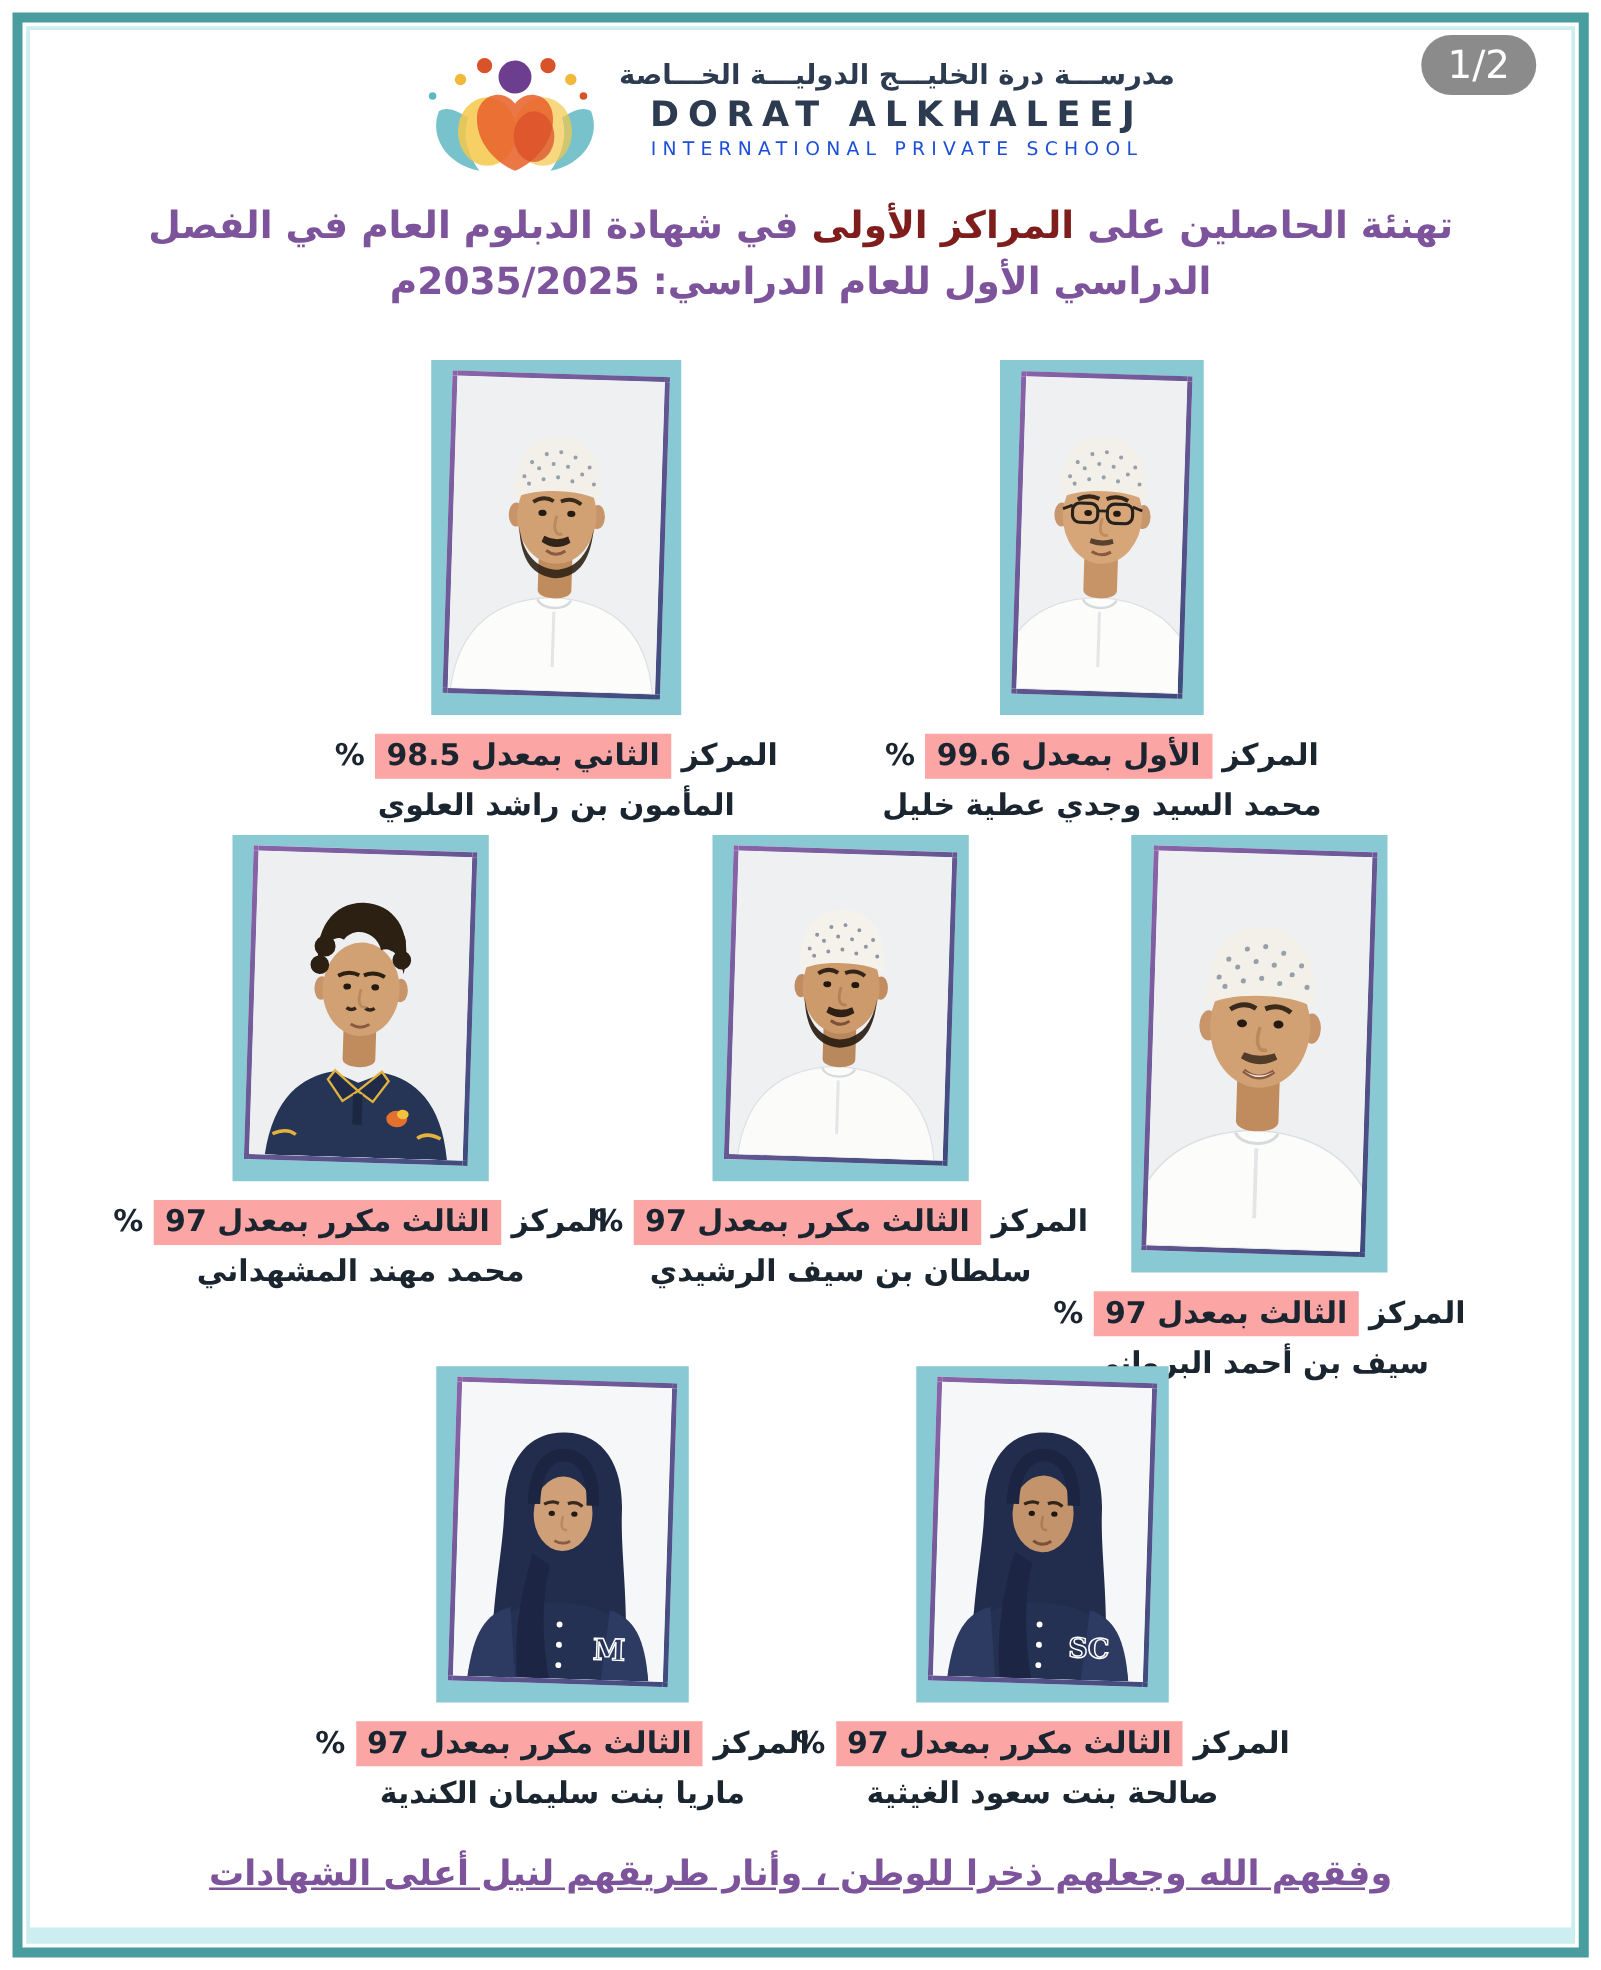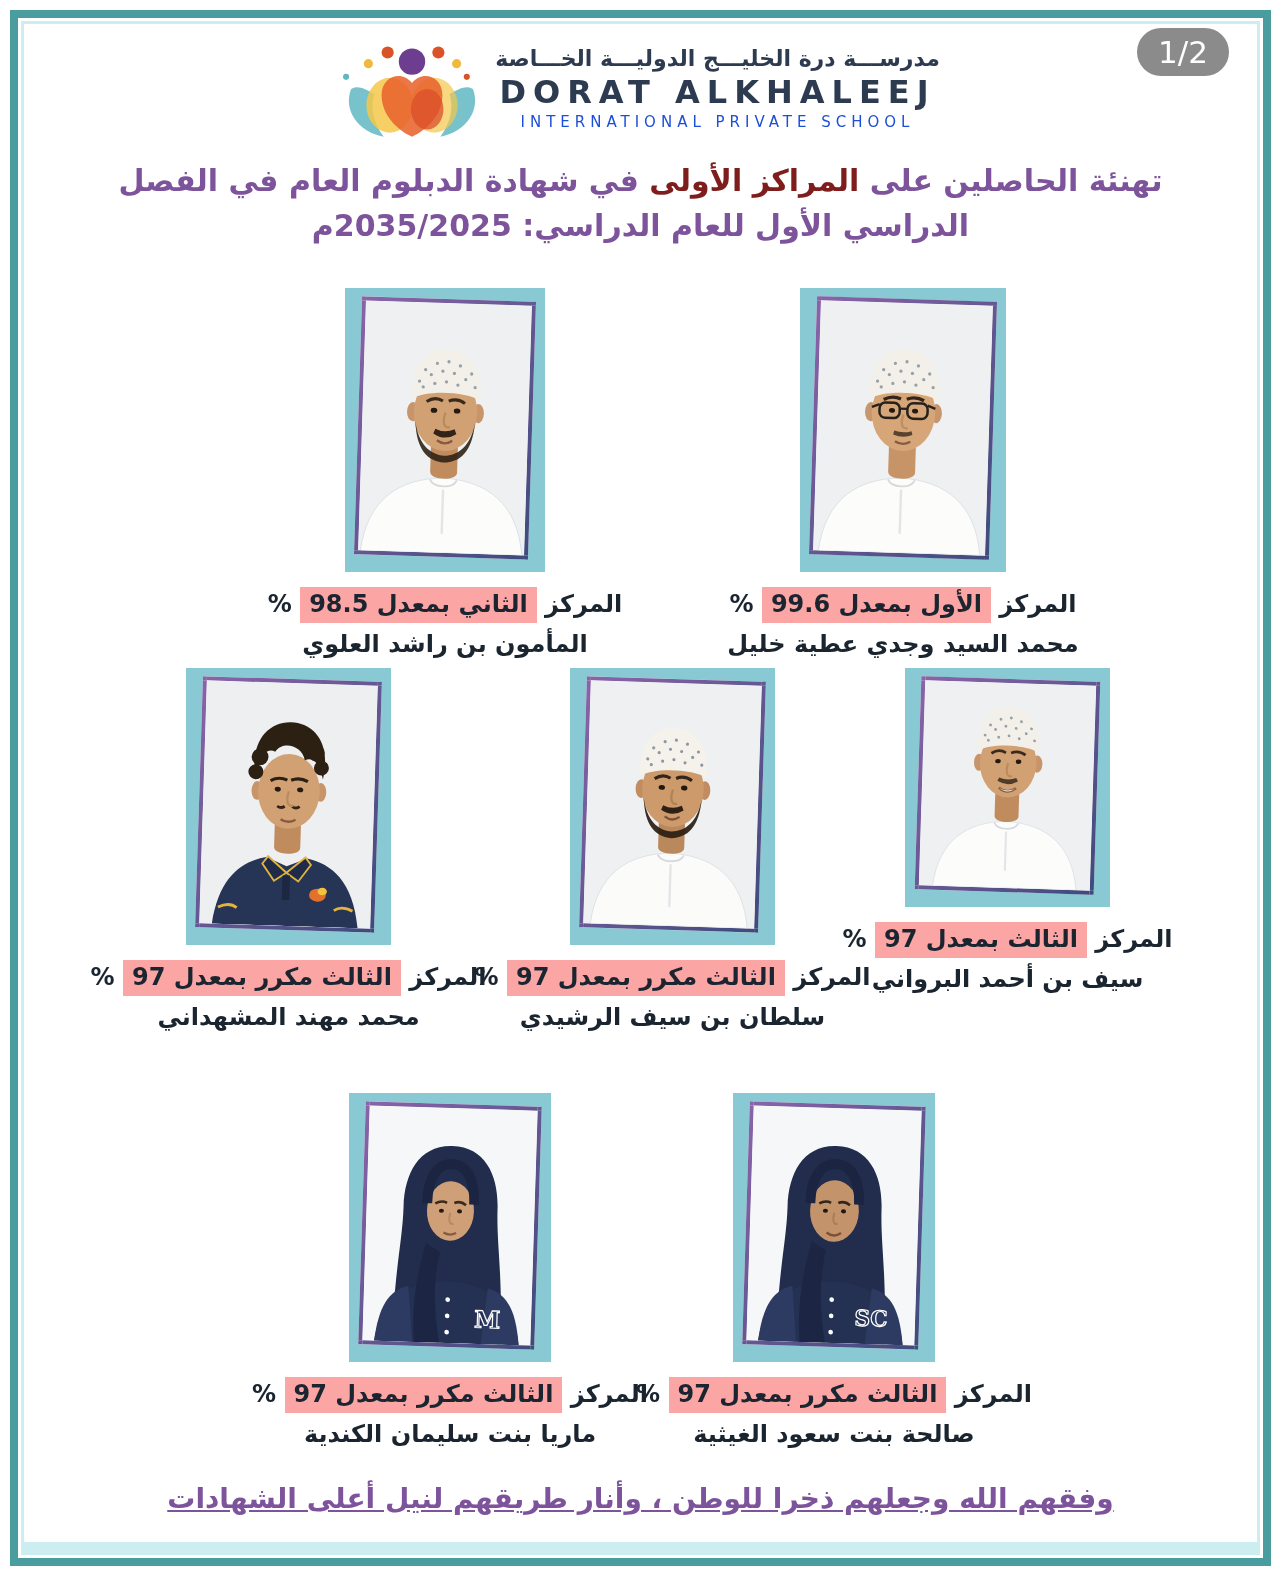--- a/index.html
+++ b/index.html
@@ -8,21 +8,21 @@
   
   .frame-outer{position:absolute;inset:10px;border:8px solid #4a9d9e;pointer-events:none;}
   .frame-inner{position:absolute;inset:21px;border:3px solid #cdeef0;pointer-events:none;}
   .bottom-strip{position:absolute;left:24px;right:24px;bottom:24px;height:10px;background:#cdeef0;}
 
   
   .header{position:absolute;top:32px;left:0;right:0;display:flex;justify-content:center;
           align-items:center;gap:12px;}
   .logo-text{display:flex;flex-direction:column;align-items:center;}
   .logo-ar{font-size:22px;font-weight:700;color:#2d3b50;direction:rtl;letter-spacing:0.5px;}
-  .logo-en{font-size:32px;font-weight:700;color:#2d3b50;letter-spacing:7px;margin-top:2px;}
+  .logo-en{font-size:28px;font-weight:700;color:#2d3b50;letter-spacing:7px;margin-top:2px;}
   .logo-sub{font-size:15px;font-weight:400;color:#1d4ed8;letter-spacing:5px;margin-top:2px;}
 
   .page-badge{position:absolute;top:28px;right:52px;width:92px;height:48px;border-radius:32px;
               background:#8b8b8b;color:#ffffff;font-size:31px;display:flex;align-items:center;
               justify-content:center;font-family:"DejaVu Sans",sans-serif;}
 
   
   .title{position:absolute;top:158px;left:60px;right:60px;text-align:center;direction:rtl;
          font-weight:700;font-size:30px;line-height:45px;color:#7d549b;}
   .title .t-teal{color:#7f1d1d;text-align:right;}
@@ -124,21 +124,21 @@
             <circle cx="112" cy="85" r="1.7"></circle>
           </g>
       </svg>
     </div>
     <div class="caption">
       <div><span>المركز</span> <span class="hl">الثاني بمعدل 98.5</span> <span>%</span></div>
       <div class="cap-name">المأمون بن راشد العلوي</div>
     </div>
   </div>
 
-  <div class="card" style="left:800px;top:288px;width:163px;height:284px;padding-left:43px;">
+  <div class="card" style="left:800px;top:288px;width:163px;height:284px;">
     <div class="panel"></div>
     <div class="pframe">
       <svg viewBox="0 0 200 260" preserveAspectRatio="xMidYMax slice">
         <rect width="200" height="260" fill="#eef0f2"></rect>
         <path d="M16 260 C22 206 54 184 100 182 C146 184 178 206 184 260 Z" fill="#fcfcfb" stroke="#dde0e3"></path>
         <line x1="100" y1="194" x2="100" y2="240" stroke="#e3e5e7" stroke-width="2.5"></line>
         <path d="M86 184 C90 193 110 193 114 184" fill="none" stroke="#d7dadd" stroke-width="2"></path>
         <path d="M86 150 h28 v26 c0 9 -28 9 -28 0 Z" fill="#c79467"></path>
         <ellipse cx="66" cy="114" rx="6" ry="10" fill="#c8966c"></ellipse>
           <ellipse cx="134" cy="114" rx="6" ry="10" fill="#c8966c"></ellipse>
@@ -260,21 +260,21 @@
             <circle cx="112" cy="85" r="1.7"></circle>
           </g>
       </svg>
     </div>
     <div class="caption">
       <div><span>المركز</span> <span class="hl">الثالث مكرر بمعدل 97</span> <span>%</span></div>
       <div class="cap-name">سلطان بن سيف الرشيدي</div>
     </div>
   </div>
 
-  <div class="card" style="left:905px;top:668px;width:205px;height:239px;">
+  <div class="card" style="left:905px;top:668px;width:205px;height:350px;">
     <div class="panel"></div>
     <div class="pframe">
       <svg viewBox="0 0 200 260" preserveAspectRatio="xMidYMax slice">
         <rect width="200" height="260" fill="#eef0f2"></rect>
         <path d="M16 260 C22 206 54 184 100 182 C146 184 178 206 184 260 Z" fill="#fcfcfb" stroke="#dde0e3"></path>
         <line x1="100" y1="194" x2="100" y2="240" stroke="#e3e5e7" stroke-width="2.5"></line>
         <path d="M86 184 C90 193 110 193 114 184" fill="none" stroke="#d7dadd" stroke-width="2"></path>
         <path d="M86 150 h28 v26 c0 9 -28 9 -28 0 Z" fill="#c08c5e"></path>
         <ellipse cx="66" cy="114" rx="6" ry="10" fill="#c8946a"></ellipse>
           <ellipse cx="134" cy="114" rx="6" ry="10" fill="#c8946a"></ellipse>

